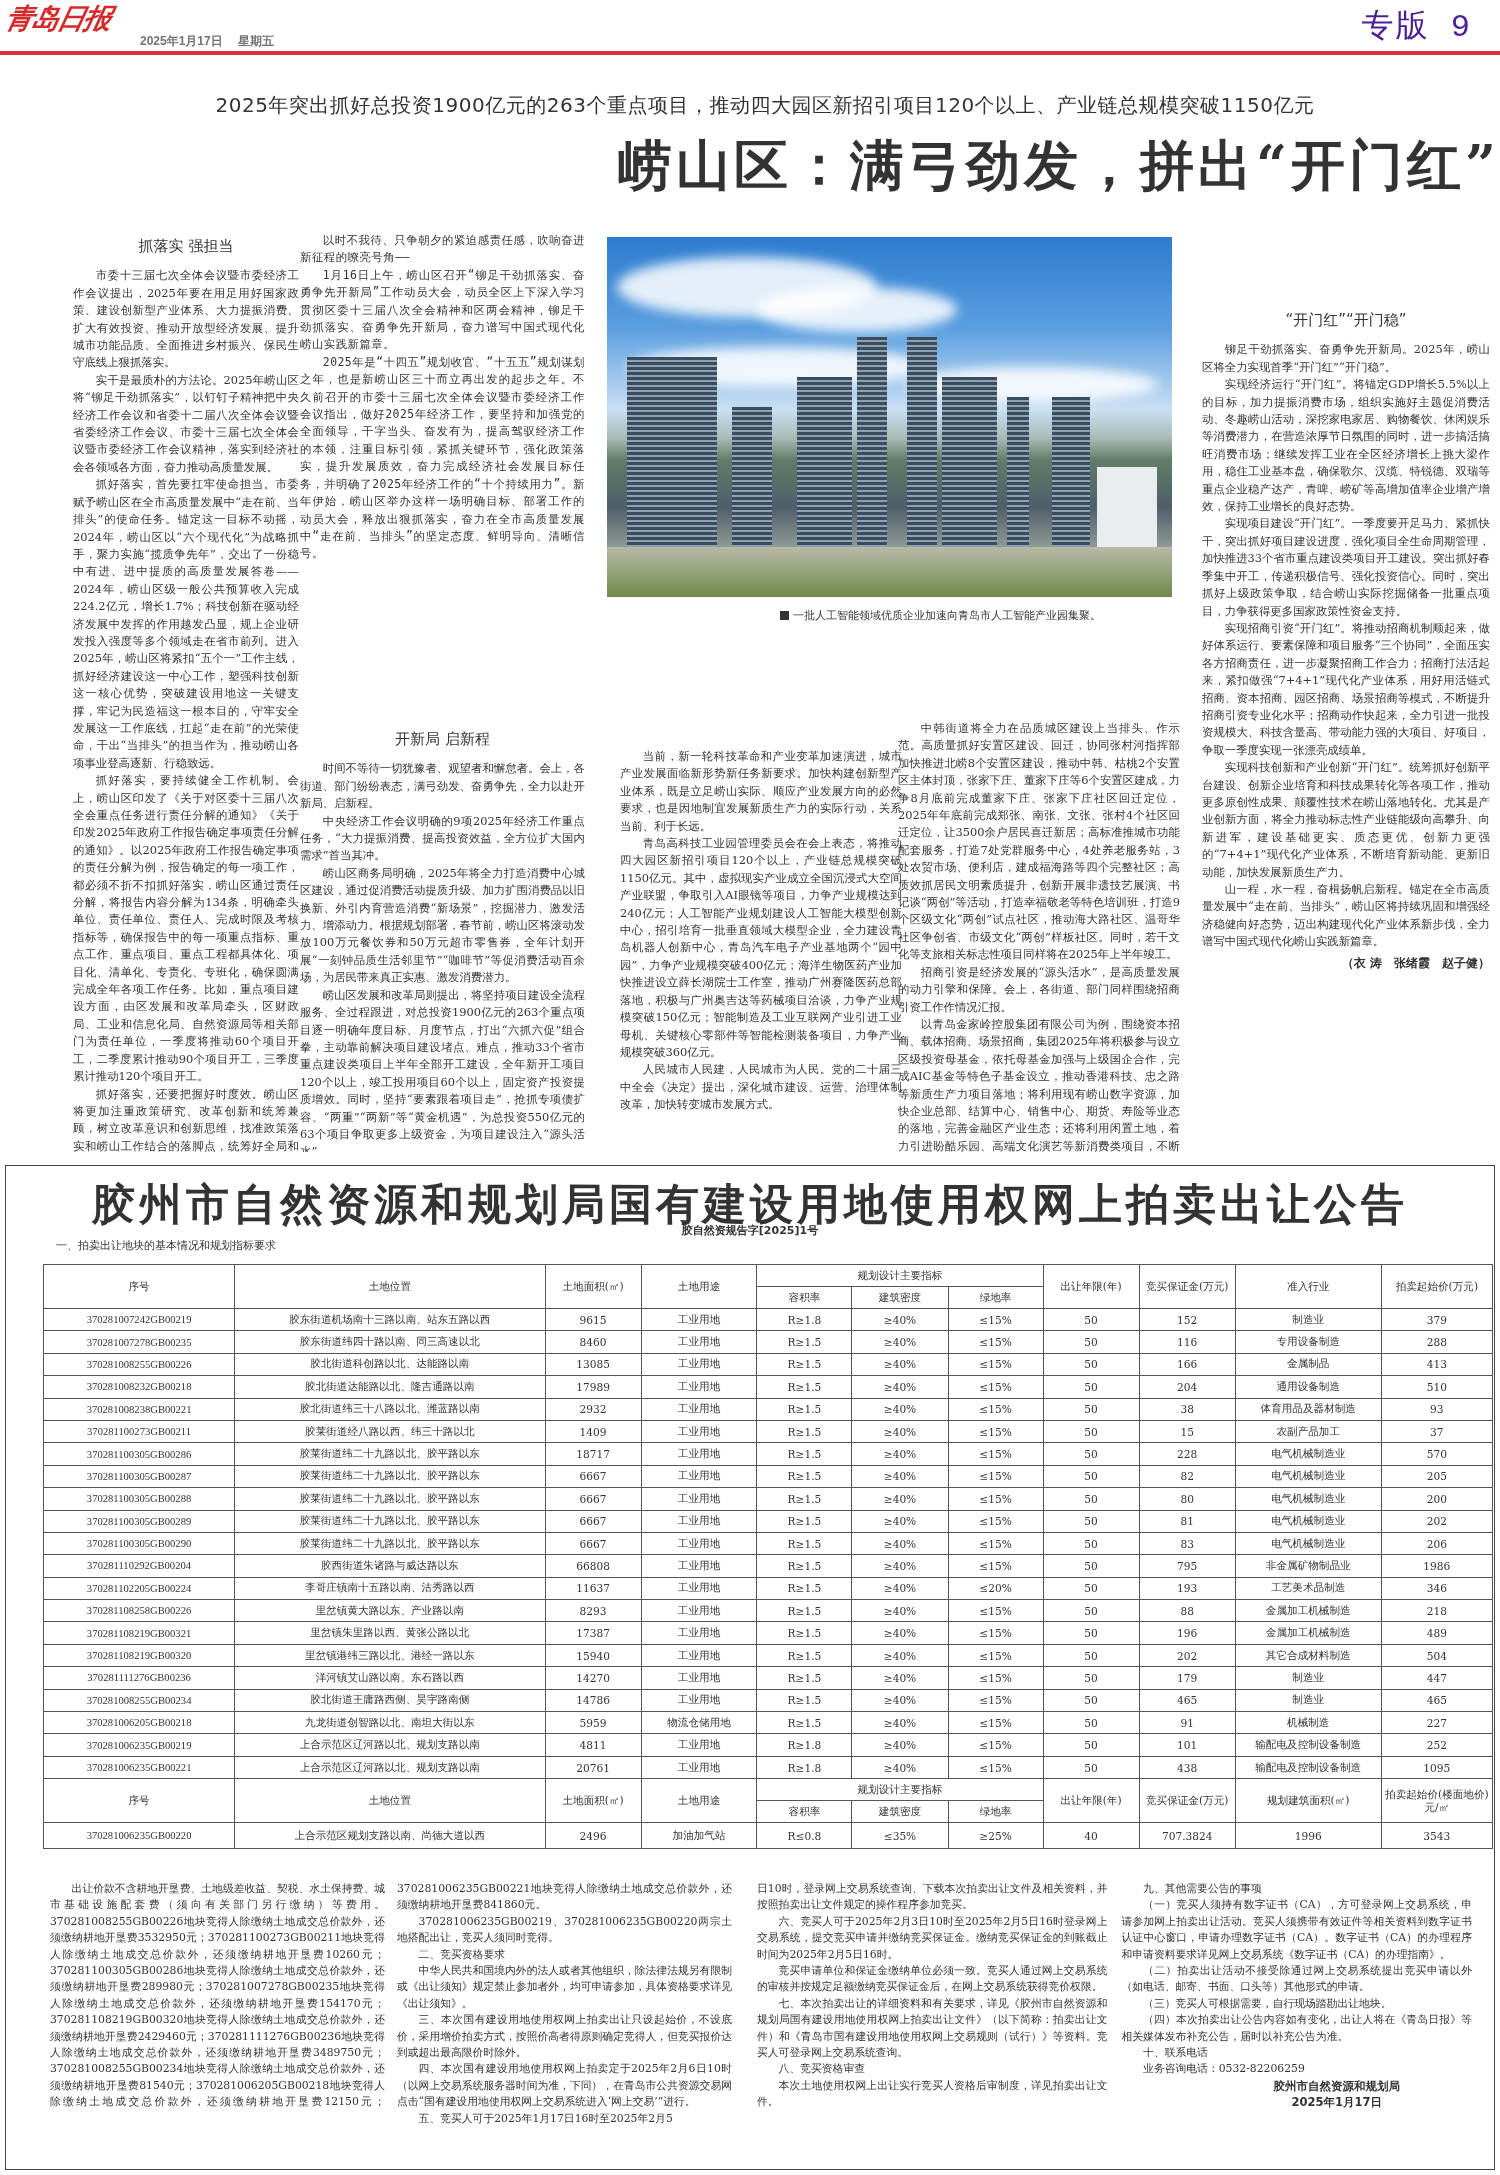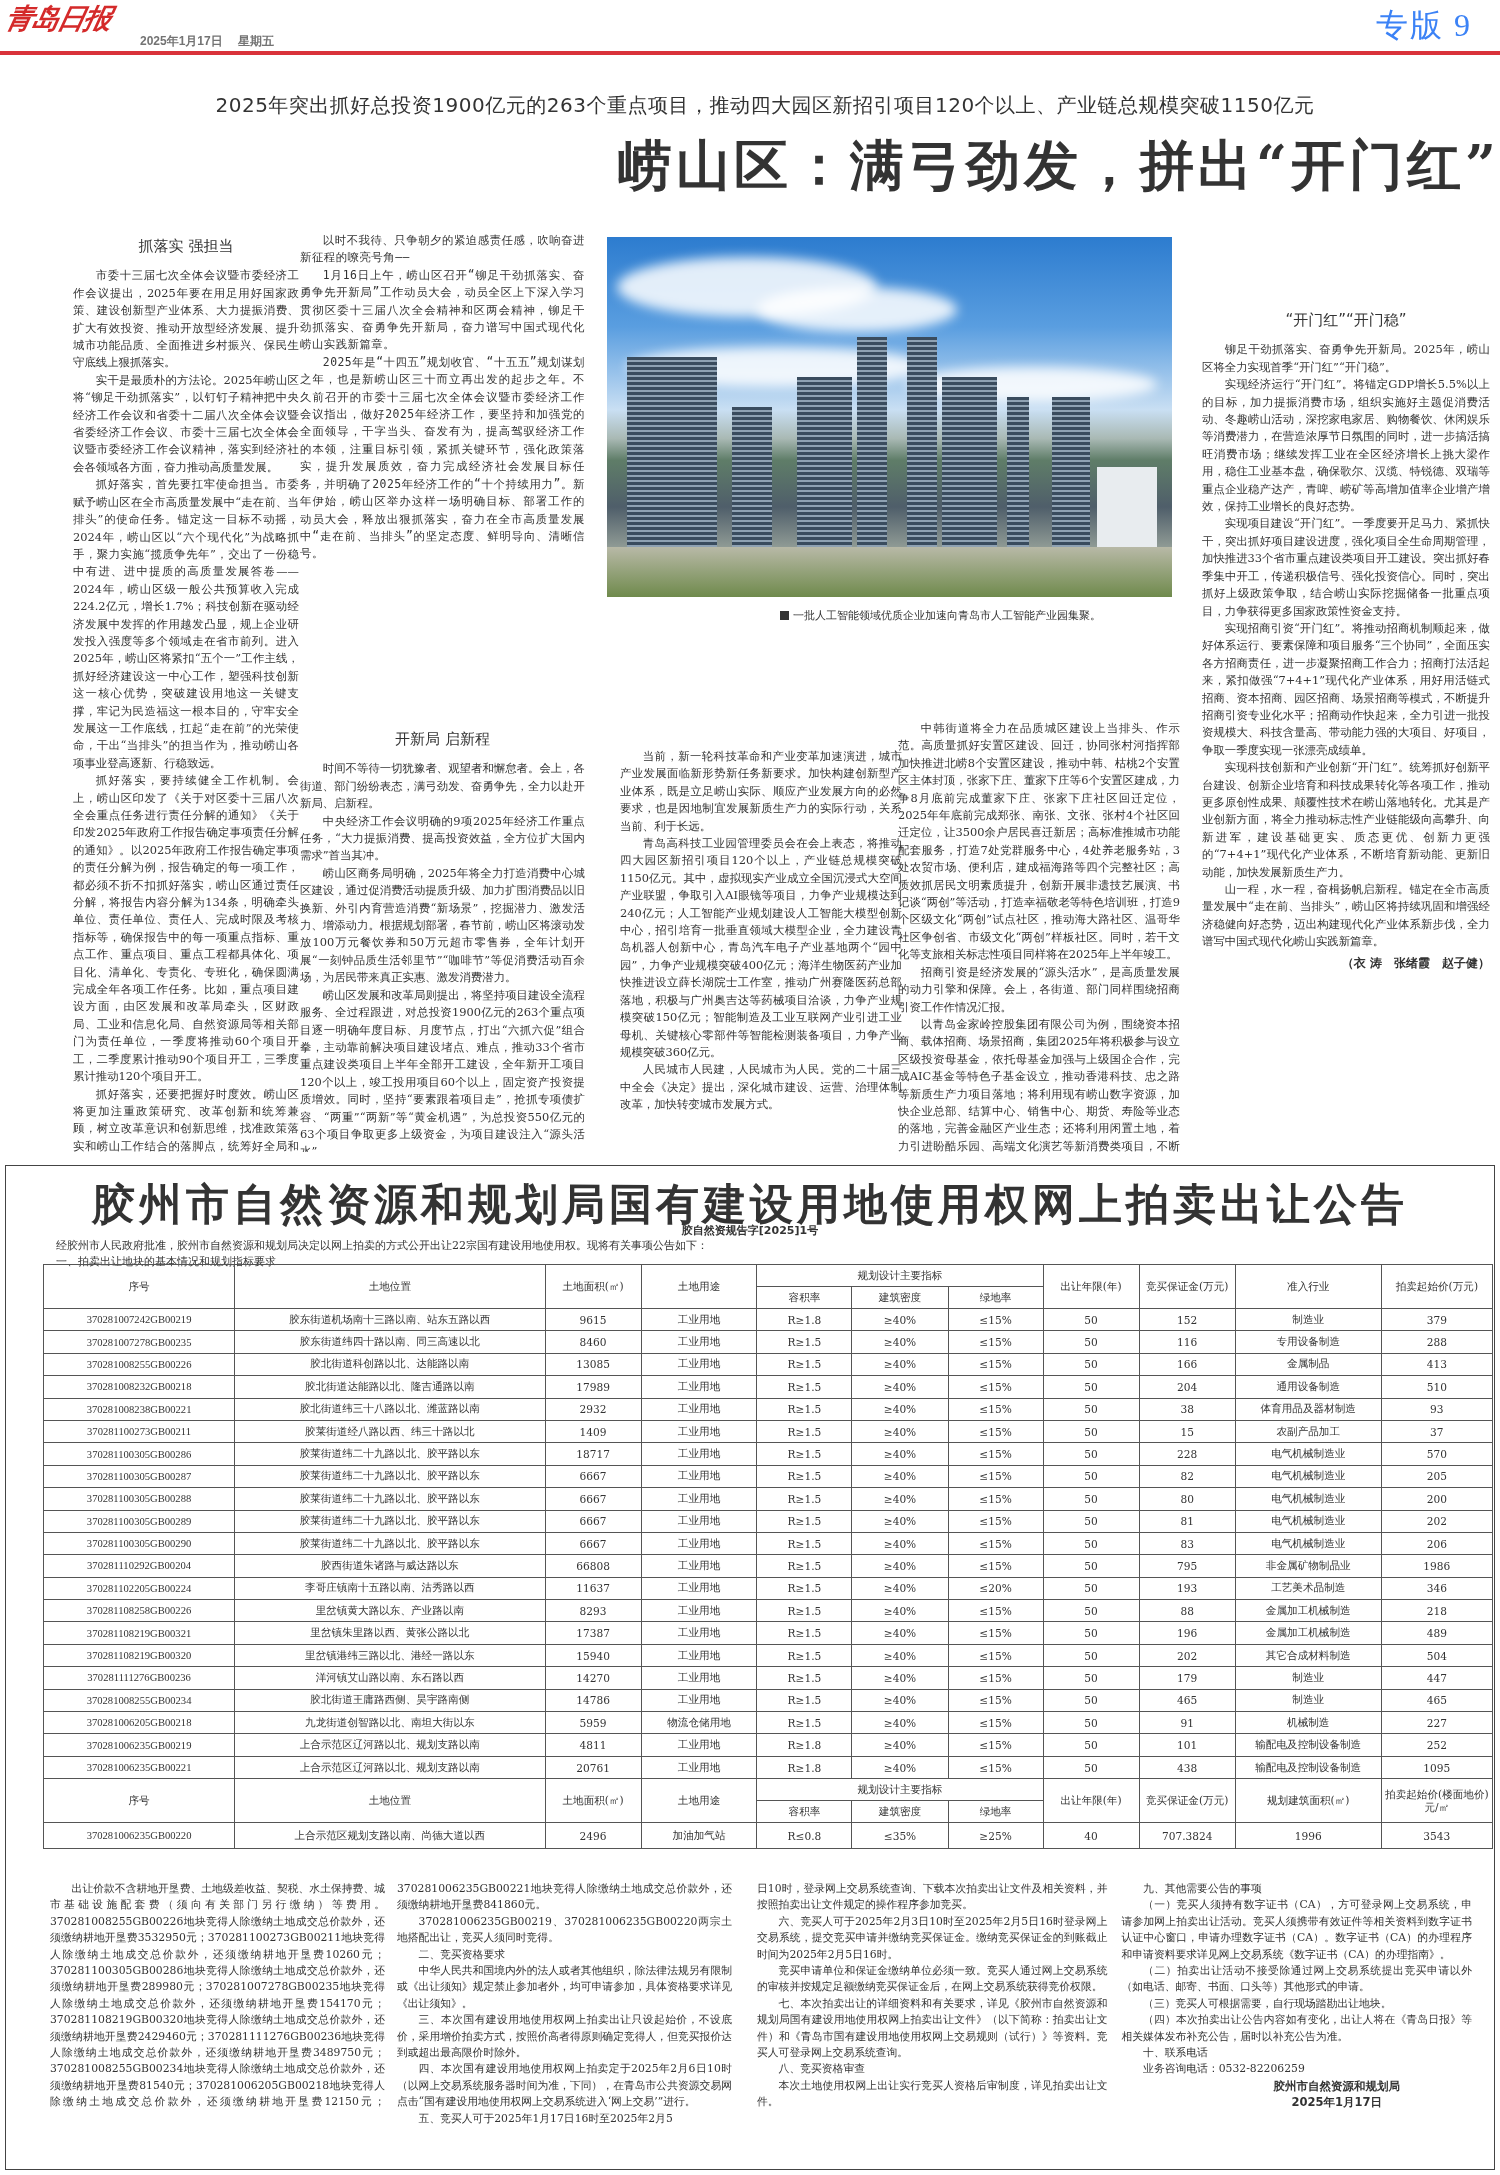--- a/index.html
+++ b/index.html
@@ -4,21 +4,21 @@
 <style>
   * { box-sizing: border-box; margin: 0; padding: 0; }
   html, body { width: 1500px; height: 2175px; background: #fff; overflow: hidden; }
   body { font-family: "DejaVu Serif", "Liberation Serif", serif; color: #222; position: relative; }
 
   
   .masthead { position: absolute; left: 0; top: 0; width: 1500px; height: 52px; }
   .logo { position: absolute; left: 6px; top: 0px; font-family: "DejaVu Serif", serif; font-style: italic; font-weight: bold; color: #d42a2a; font-size: 28px; letter-spacing: -2px; transform: skewX(-12deg); }
   .date-line { position: absolute; left: 140px; top: 33px; font-family: "Liberation Sans", sans-serif; font-weight: bold; font-size: 12px; color: #737373; }
   .date-line span { margin-right: 12px; }
-  .section-label { position: absolute; right: 28px; top: 4px; font-family: Liberation Serif, serif; font-size: 32px; color: #3b82f6; letter-spacing: 2px; }
+  .section-label { position: absolute; right: 28px; top: 4px; font-family: Liberation Mono, monospace; font-size: 32px; color: #4c1d95; letter-spacing: 2px; }
   .red-rule { position: absolute; left: 0; top: 51px; width: 1500px; height: 4px; background: #d9323a; }
 
   
   .kicker { position: absolute; left: 0; top: 92px; width: 1500px; text-align: center; font-family: "DejaVu Sans", sans-serif; font-size: 20px; color: #333; letter-spacing: 0.5px; padding-left: 30px; }
   .headline { position: absolute; left: 0; top: 130px; width: 1500px; text-align: right; font-family: "DejaVu Serif", serif; font-weight: bold; font-size: 54px; color: #333; letter-spacing: 4px; }
 
   
   .col { position: absolute; font-size: 11.4px; line-height: 17.4px; text-align: justify; color: #333; overflow: hidden; }
   .col p { text-indent: 2em; }
   .subhead { text-align: center; font-family: "DejaVu Sans", sans-serif; font-size: 15px; color: #333; margin: 6px 0 12px 0; text-indent: 0 !important; }
@@ -136,21 +136,20 @@
   <p>实现招商引资“开门红”。将推动招商机制顺起来，做好体系运行、要素保障和项目服务“三个协同”，全面压实各方招商责任，进一步凝聚招商工作合力；招商打法活起来，紧扣做强“7+4+1”现代化产业体系，用好用活链式招商、资本招商、园区招商、场景招商等模式，不断提升招商引资专业化水平；招商动作快起来，全力引进一批投资规模大、科技含量高、带动能力强的大项目、好项目，争取一季度实现一张漂亮成绩单。</p>
   <p>实现科技创新和产业创新“开门红”。统筹抓好创新平台建设、创新企业培育和科技成果转化等各项工作，推动更多原创性成果、颠覆性技术在崂山落地转化。尤其是产业创新方面，将全力推动标志性产业链能级向高攀升、向新进军，建设基础更实、质态更优、创新力更强的“7+4+1”现代化产业体系，不断培育新动能、更新旧动能，加快发展新质生产力。</p>
   <p>山一程，水一程，奋楫扬帆启新程。锚定在全市高质量发展中“走在前、当排头”，崂山区将持续巩固和增强经济稳健向好态势，迈出构建现代化产业体系新步伐，全力谱写中国式现代化崂山实践新篇章。</p>
   <p class="byline">（衣 涛　张绪霞　赵子健）</p>
 </div>
 
 <div class="notice">
   <div class="notice-title">胶州市自然资源和规划局国有建设用地使用权网上拍卖出让公告</div>
   <div class="notice-no">胶自然资规告字[2025]1号</div>
   <div class="notice-intro">
-    <div>经胶州市人民政府批准，胶州市自然资源和规划局决定以网上拍卖的方式公开出让22宗国有建设用地使用权。现将有关事项公告如下：</div>
     <div>一、拍卖出让地块的基本情况和规划指标要求</div>
   </div>
 
   <table class="land">
     <thead>
       <tr>
         <th rowspan="2" style="width:165px">序号</th>
         <th rowspan="2" style="width:268px">土地位置</th>
         <th rowspan="2" style="width:83px">土地面积(㎡)</th>
         <th rowspan="2" style="width:100px">土地用途</th>

